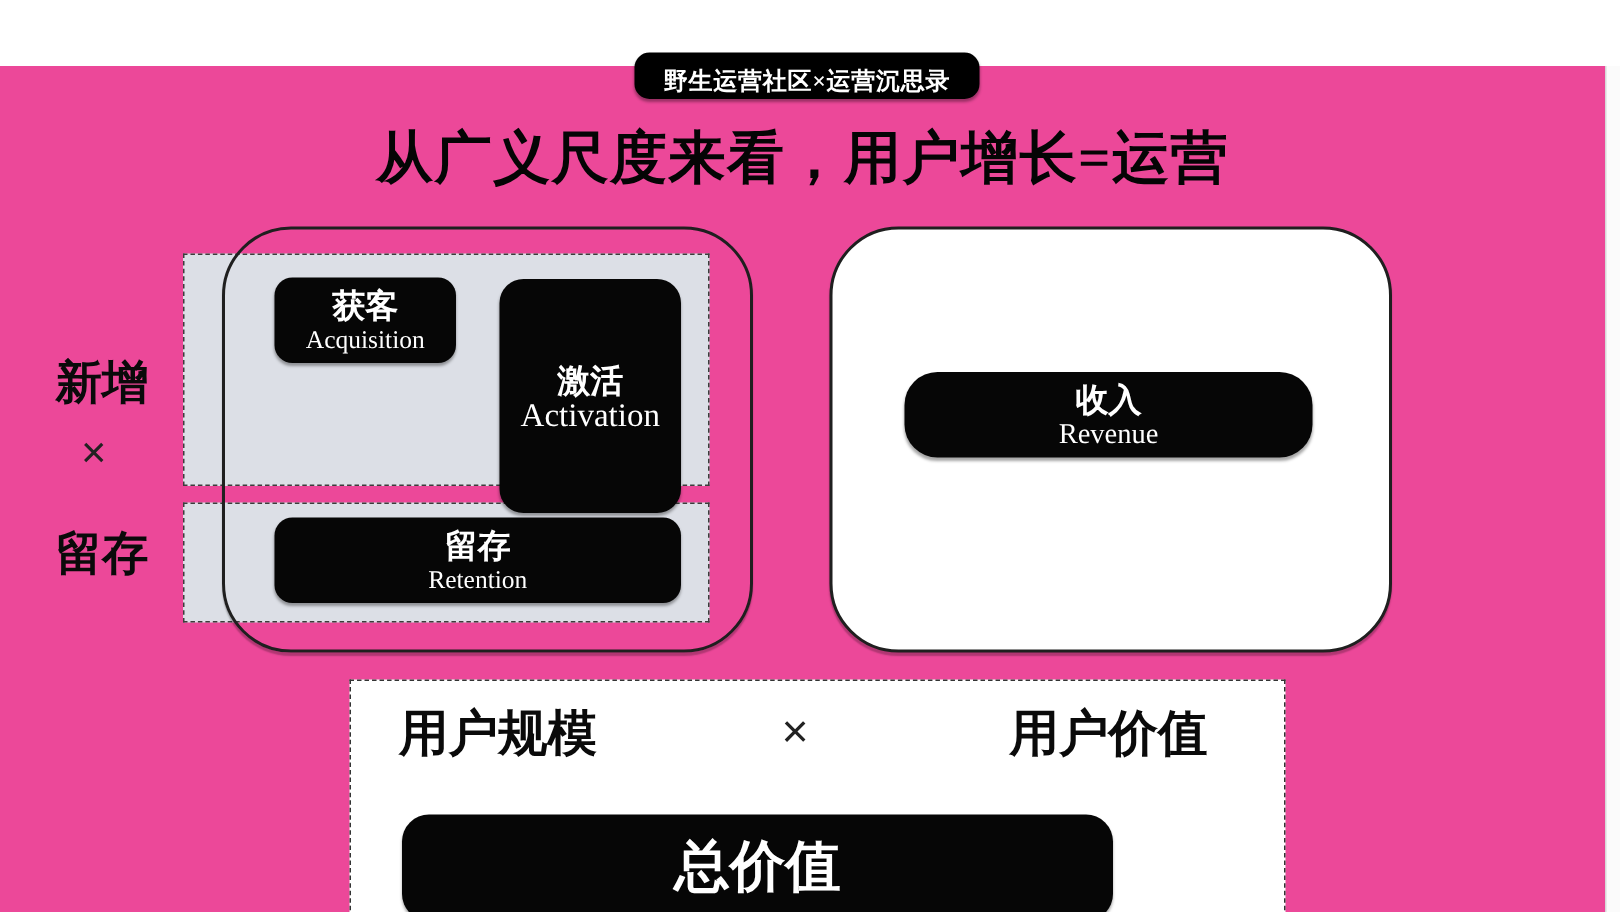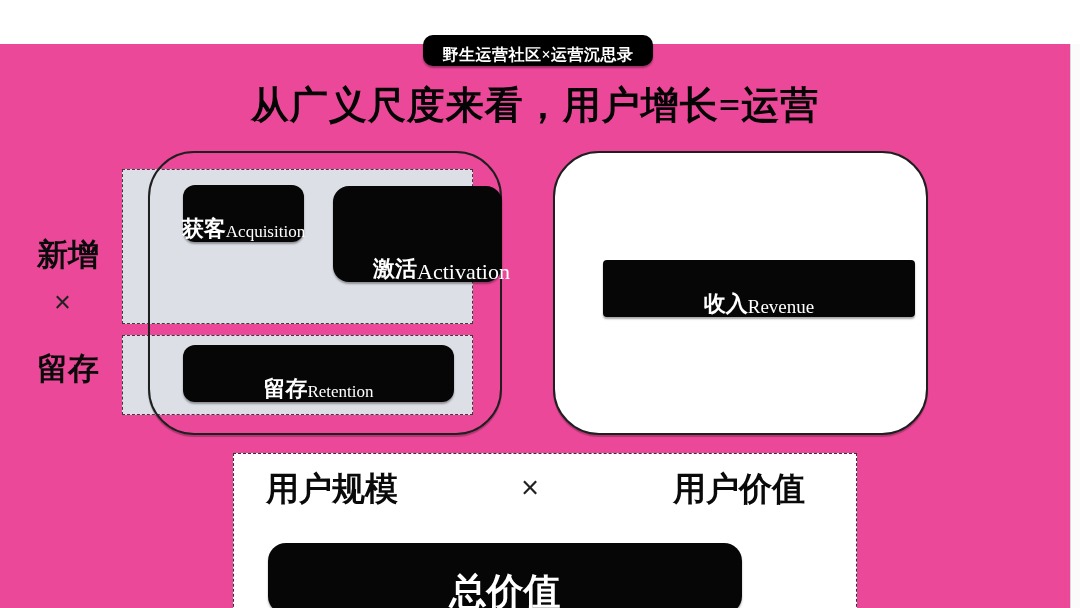--- a/index.html
+++ b/index.html
@@ -51,31 +51,31 @@
     position:absolute;top:107px;height:284px;
     border:2px solid #1f1f1f;border-radius:46px;
     box-sizing:border-box;background:transparent;z-index:2;
     box-shadow:0 2px 1px rgba(0,0,0,.25);
   }
   .container-left{left:148px;width:354px;}
   .container-right{left:553px;width:375px;background:#ffffff;}
   
   .pill{
     position:absolute;background:#060606;color:#fff;
-    display:flex;align-items:flex-end;justify-content:center;
+    display:flex;flex-direction:column;align-items:center;justify-content:center;
     z-index:3;box-shadow:0 2px 2px rgba(0,0,0,.35);
   }
   .pill .zh{font-size:22px;font-weight:800;line-height:26px;white-space:nowrap;}
   .pill .en{font-size:17px;font-weight:400;line-height:20px;white-space:nowrap;}
   .pill-acquisition{left:183px;top:141px;width:121px;height:57px;border-radius:12px;}
   .pill-referral{left:183px;top:217px;width:121px;height:57px;border-radius:12px;}
-  .pill-activation{left:333px;top:142px;width:121px;height:96px;border-radius:16px;padding-left:48px;}
+  .pill-activation{left:333px;top:142px;width:121px;height:156px;border-radius:16px;}
   .pill-activation .en{font-size:22px;}
   .pill-retention{left:183px;top:301px;width:271px;height:57px;border-radius:12px;}
-  .pill-revenue{left:603px;top:216px;width:312px;height:57px;border-radius:4px;}
+  .pill-revenue{left:603px;top:204px;width:272px;height:57px;border-radius:22px;}
   .pill-revenue .en{font-size:19px;}
   
   .bottom-panel{
     position:absolute;left:233px;top:409px;width:624px;height:184px;
     border:1.5px dashed #333;box-sizing:border-box;background:#fff;z-index:1;
   }
   .eq-term{
     position:absolute;font-size:33px;font-weight:800;color:#0a0a0a;white-space:nowrap;z-index:2;
   }
   .eq-scale{left:266px;top:423px;}

